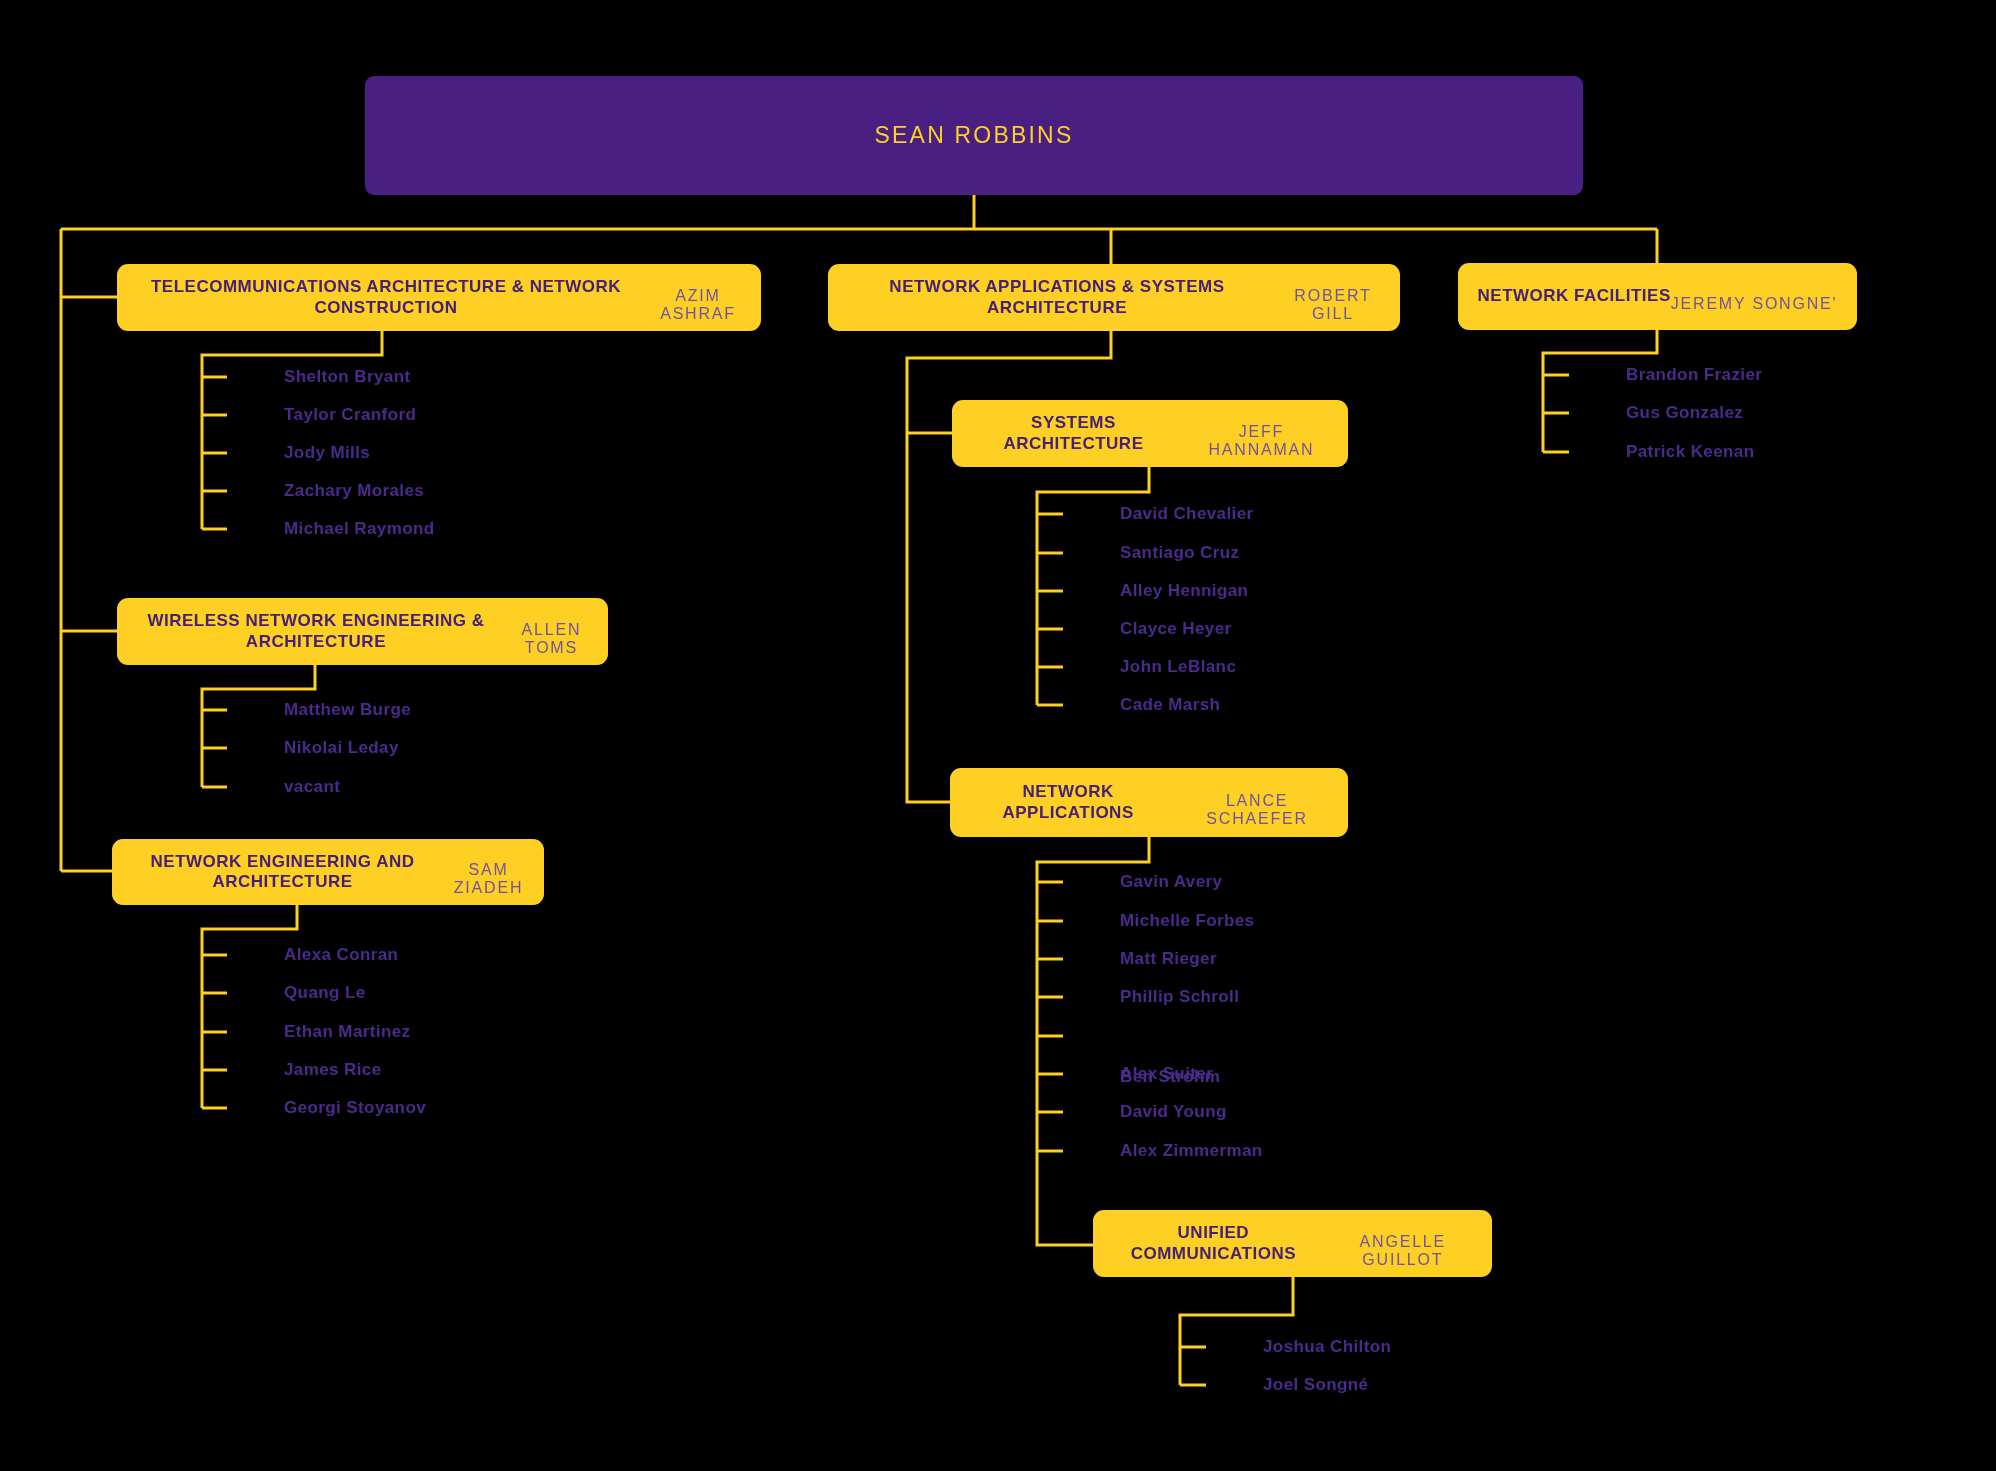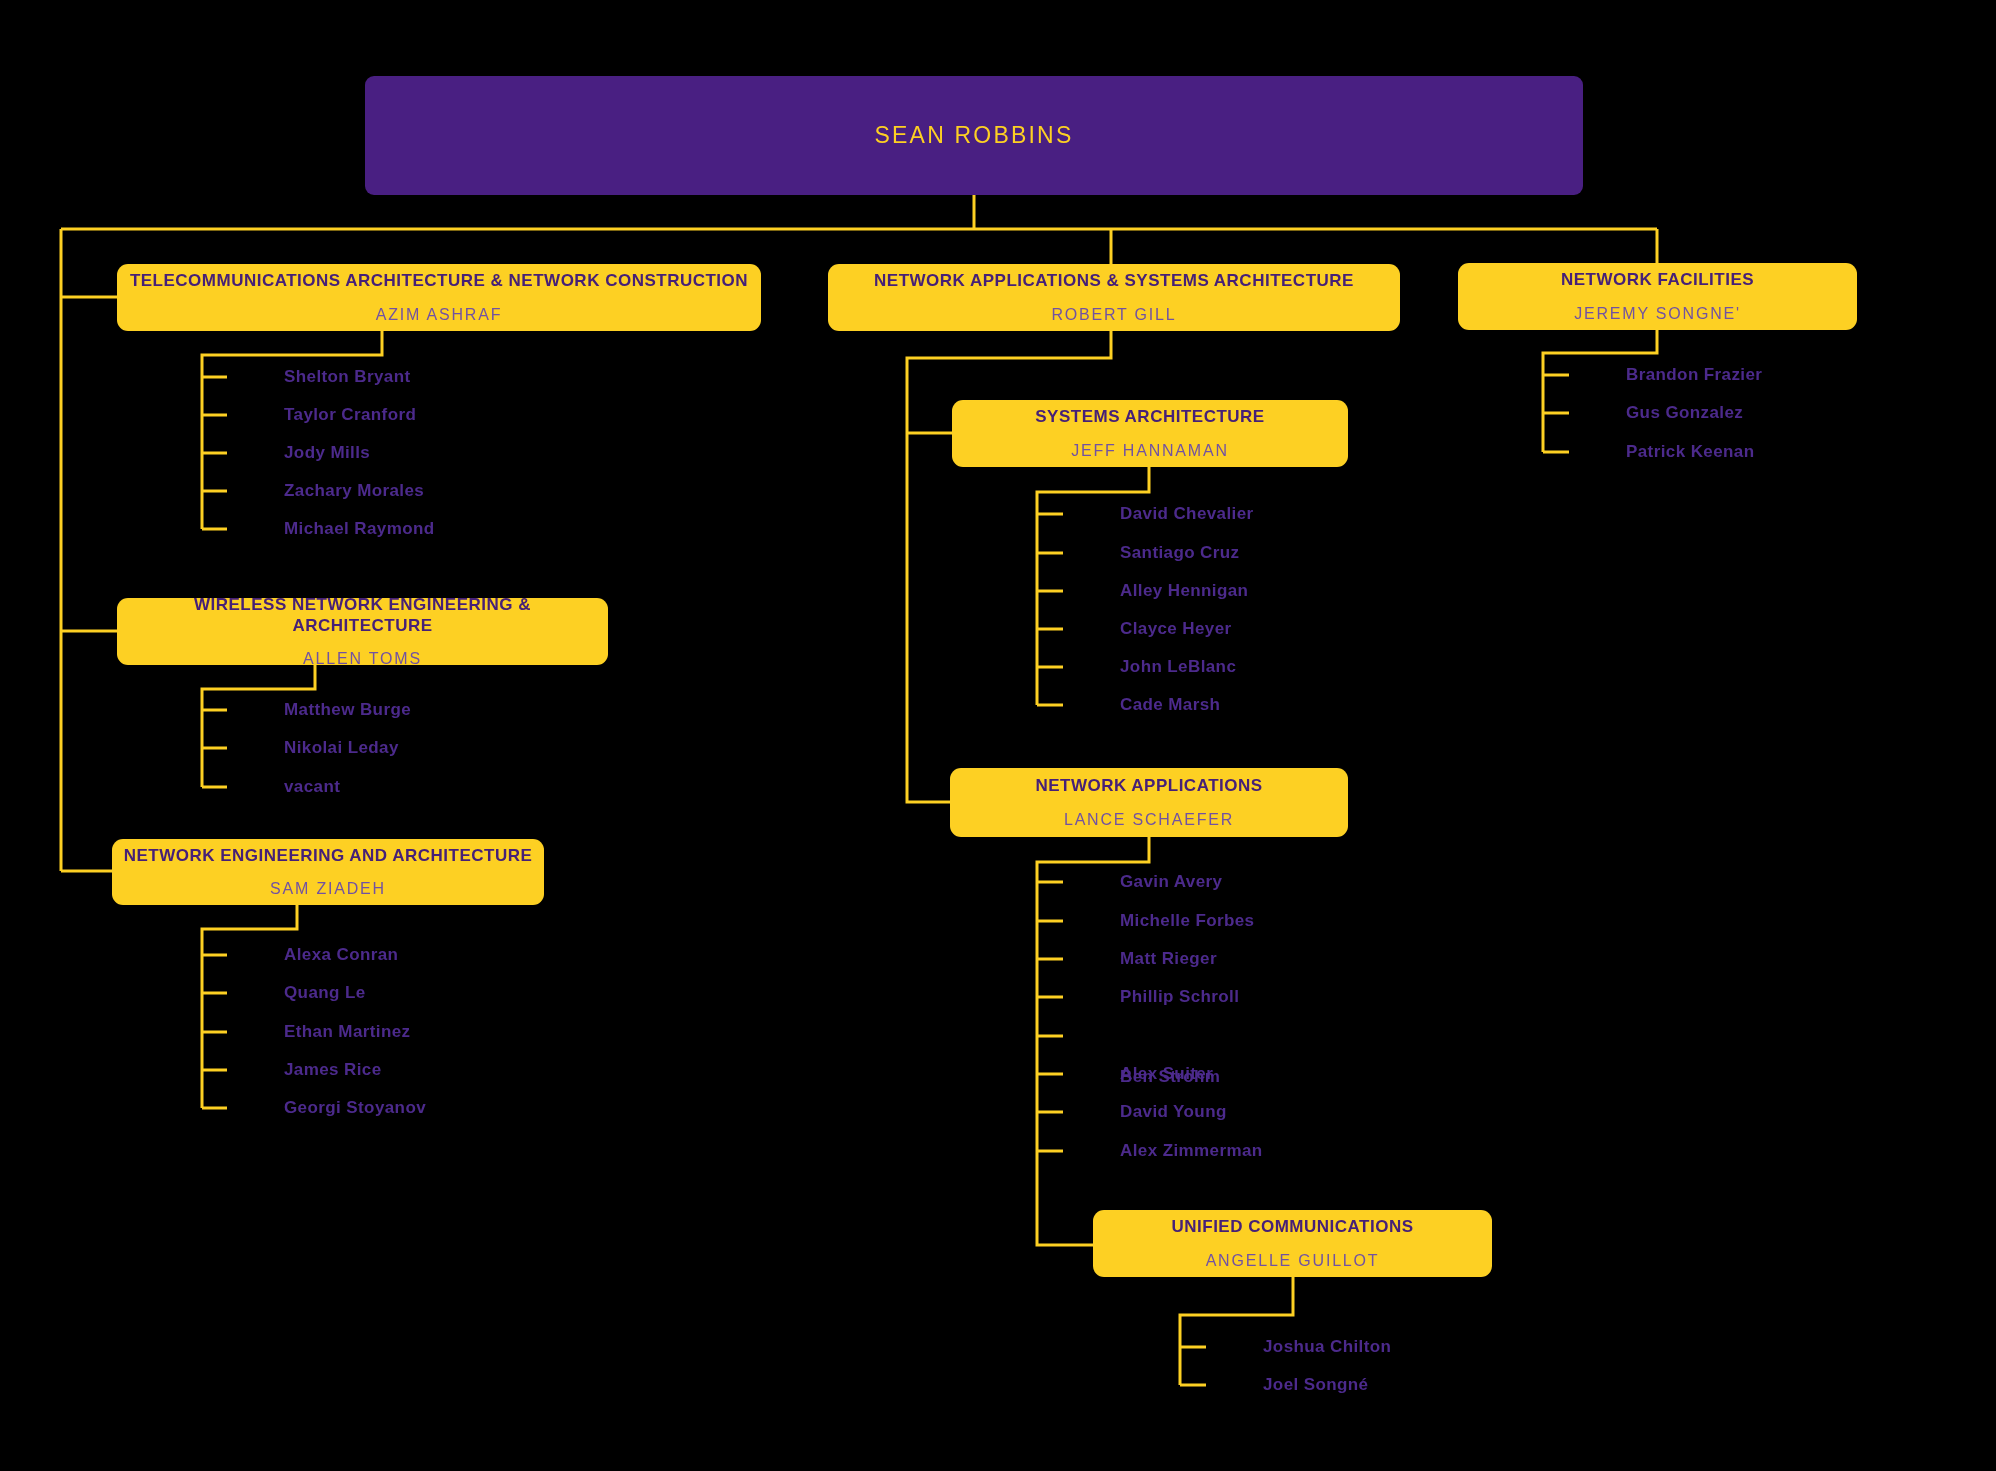--- a/index.html
+++ b/index.html
@@ -11,21 +11,21 @@
   .root{
     position:absolute;left:365px;top:76px;width:1218px;height:119px;
     background:#491F82;border-radius:9px;
     display:flex;flex-direction:column;align-items:center;justify-content:center;
     text-align:center;
   }
   .root-title{color:#FFFFFF;font-weight:bold;font-size:27px;letter-spacing:0.8px;line-height:1.25;}
   .root-manager{color:#FDD023;font-size:23px;letter-spacing:2.2px;}
   .dept{
     position:absolute;background:#FDD023;border-radius:11px;
-    display:flex;flex-direction:column;align-items:center;justify-content:center;
+    display:flex;flex-direction:row;align-items:center;justify-content:center;
     text-align:center;padding:0 10px;box-sizing:border-box;
   }
   .dept-title{color:#462077;font-weight:bold;font-size:17px;letter-spacing:0.5px;line-height:1.2;}
   .dept-manager{color:#7152A3;font-size:16px;letter-spacing:1.8px;margin-top:14px;}
   .member{
     position:absolute;transform:translateY(-50%);
     color:#4C2A8C;font-weight:bold;font-size:17px;letter-spacing:0.4px;white-space:nowrap;margin-left:47px;
   }
 </style>
 </head>

